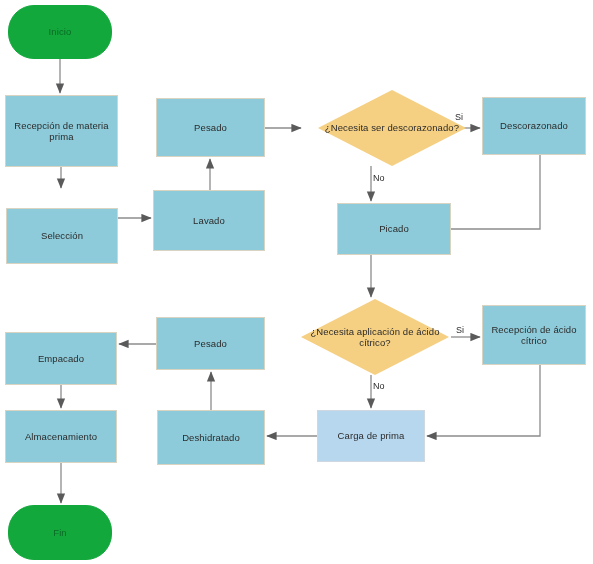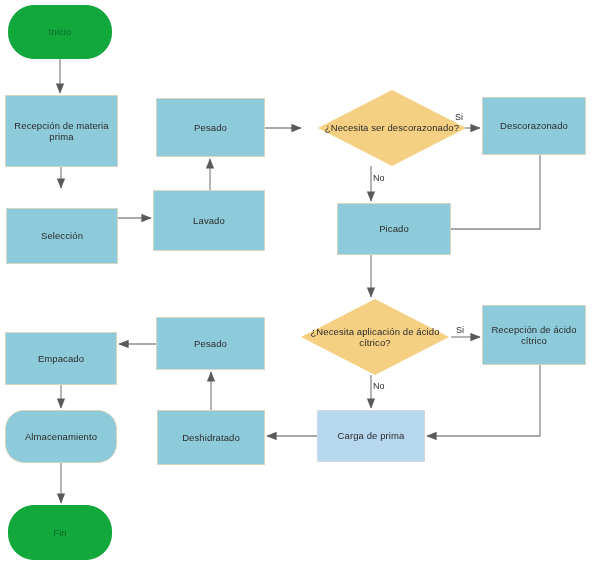--- a/index.html
+++ b/index.html
@@ -184,21 +184,21 @@
   </div>
 
   <div class="node process" style="left:156px; top:317px; width:109px; height:53px;">
     <span class="node-label">Pesado</span>
   </div>
 
   <div class="node process" style="left:5px; top:332px; width:112px; height:53px;">
     <span class="node-label">Empacado</span>
   </div>
 
-  <div class="node process" style="left:5px; top:410px; width:112px; height:53px;border-radius:19px;">
+  <div class="node process" style="left:5px; top:410px; width:112px; height:53px;">
     <span class="node-label">Almacenamiento</span>
   </div>
 
   <div class="node terminator" style="left:8px; top:505px; width:104px; height:55px;">
     <span class="node-label">Fin</span>
   </div>
 
   <span class="edge-label" style="left:455px; top:112px;">Si</span>
   <span class="edge-label" style="left:373px; top:173px;">No</span>
   <span class="edge-label" style="left:456px; top:325px;">Si</span>

